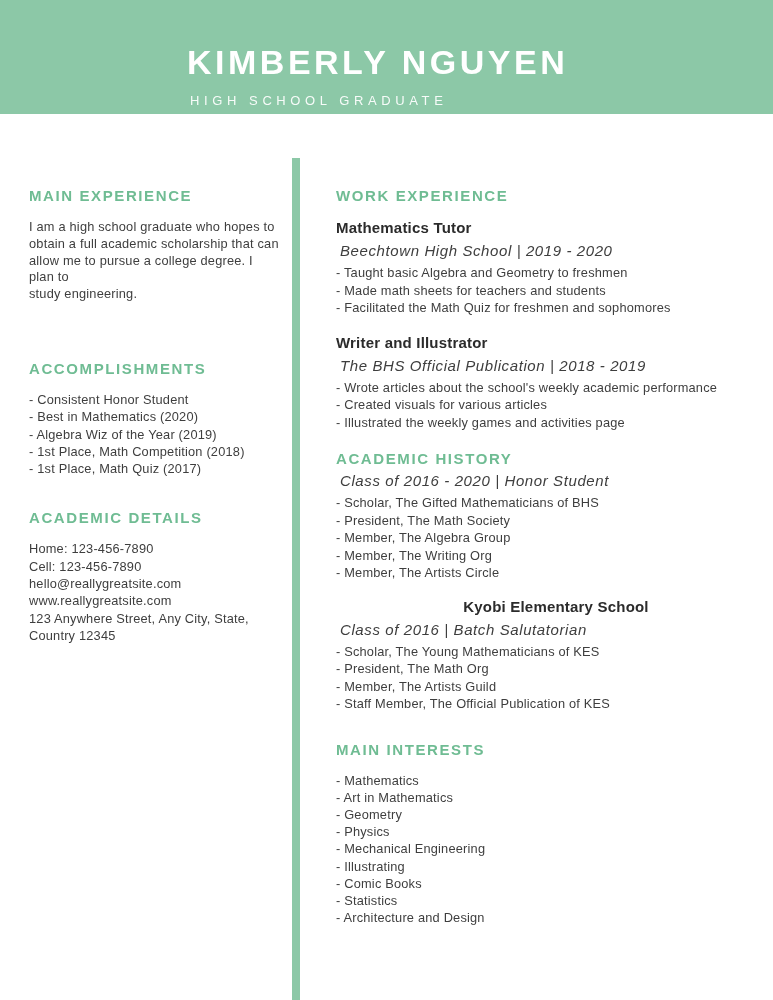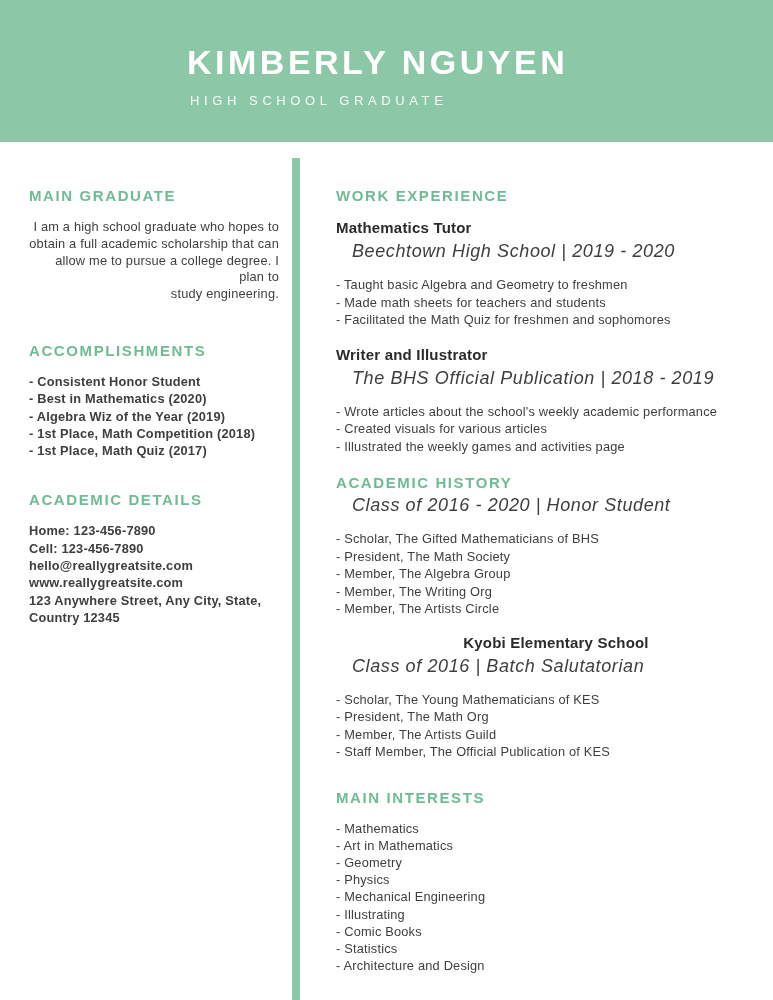--- a/index.html
+++ b/index.html
@@ -18,21 +18,21 @@
     height: 1000px;
     background: var(--page-bg);
     overflow: hidden;
     font-family: "Liberation Sans", sans-serif;
     color: var(--body-text);
   }
   
   .header {
     position: absolute;
     top: 0; left: 0;
-    width: 773px; height: 142px;
+    width: 773px; height: 114px;
     background: var(--header-bg);
   }
   .name {
     position: absolute;
     left: 187px; top: 43px;
     margin: 0;
     font-size: 34px;
     font-weight: 700;
     letter-spacing: 3.5px;
     color: #ffffff;
@@ -75,37 +75,37 @@
     color: var(--heading-text);
     white-space: nowrap;
   }
   .mt-first { margin-top: 30px; }
   .body-line {
     font-size: 12.8px;
     line-height: 16.8px;
     letter-spacing: 0.2px;
     color: var(--body-text);
   }
-  .para { margin-top: 15px; text-align: right; }
+  .para { margin-top: 15px; }
   .list { margin-top: 14px; }
-  .list .body-line { line-height: 17.3px; font-weight: bold; }
-  .gap-accomplishments { margin-top: 40px; }
+  .list .body-line { line-height: 17.3px; }
+  .gap-accomplishments { margin-top: 58px; }
   .gap-contact { margin-top: 33px; }
   
   .entry-title {
     margin: 0;
     font-size: 15px;
     font-weight: 700;
     line-height: 18px;
     color: var(--title-text);
     letter-spacing: 0.2px;
   }
   .entry-meta {
-    margin: 16px;
-    font-size: 18px;
+    margin: 4px;
+    font-size: 15px;
     font-style: italic;
     line-height: 18px;
     letter-spacing: 0.6px;
     color: var(--body-text);
   }
   .bullets { margin-top: 4px; }
   .bullets .body-line { line-height: 17.5px; }
   .mt-title-1 { margin-top: 15px; }
   .mt-title-2 { margin-top: 17px; }
   .mt-title-3 { margin-top: 16px; text-align: center; }
@@ -122,21 +122,21 @@
 
   <div class="header">
     <h1 class="name">KIMBERLY NGUYEN</h1>
     <p class="subtitle">HIGH SCHOOL GRADUATE</p>
   </div>
 
   <div class="divider"></div>
 
   <div class="col-left">
 
-    <h2 class="section-heading mt-first">MAIN GRADUATE</h2>
+    <h2 class="section-heading mt-first">MAIN EXPERIENCE</h2>
     <div class="para">
       <div class="body-line">I am a high school graduate who hopes to</div>
       <div class="body-line">obtain a full academic scholarship that can</div>
       <div class="body-line">allow me to pursue a college degree. I plan to</div>
       <div class="body-line">study engineering.</div>
     </div>
 
     <h2 class="section-heading gap-accomplishments">ACCOMPLISHMENTS</h2>
     <div class="list">
       <div class="body-line">- Consistent Honor Student</div>

